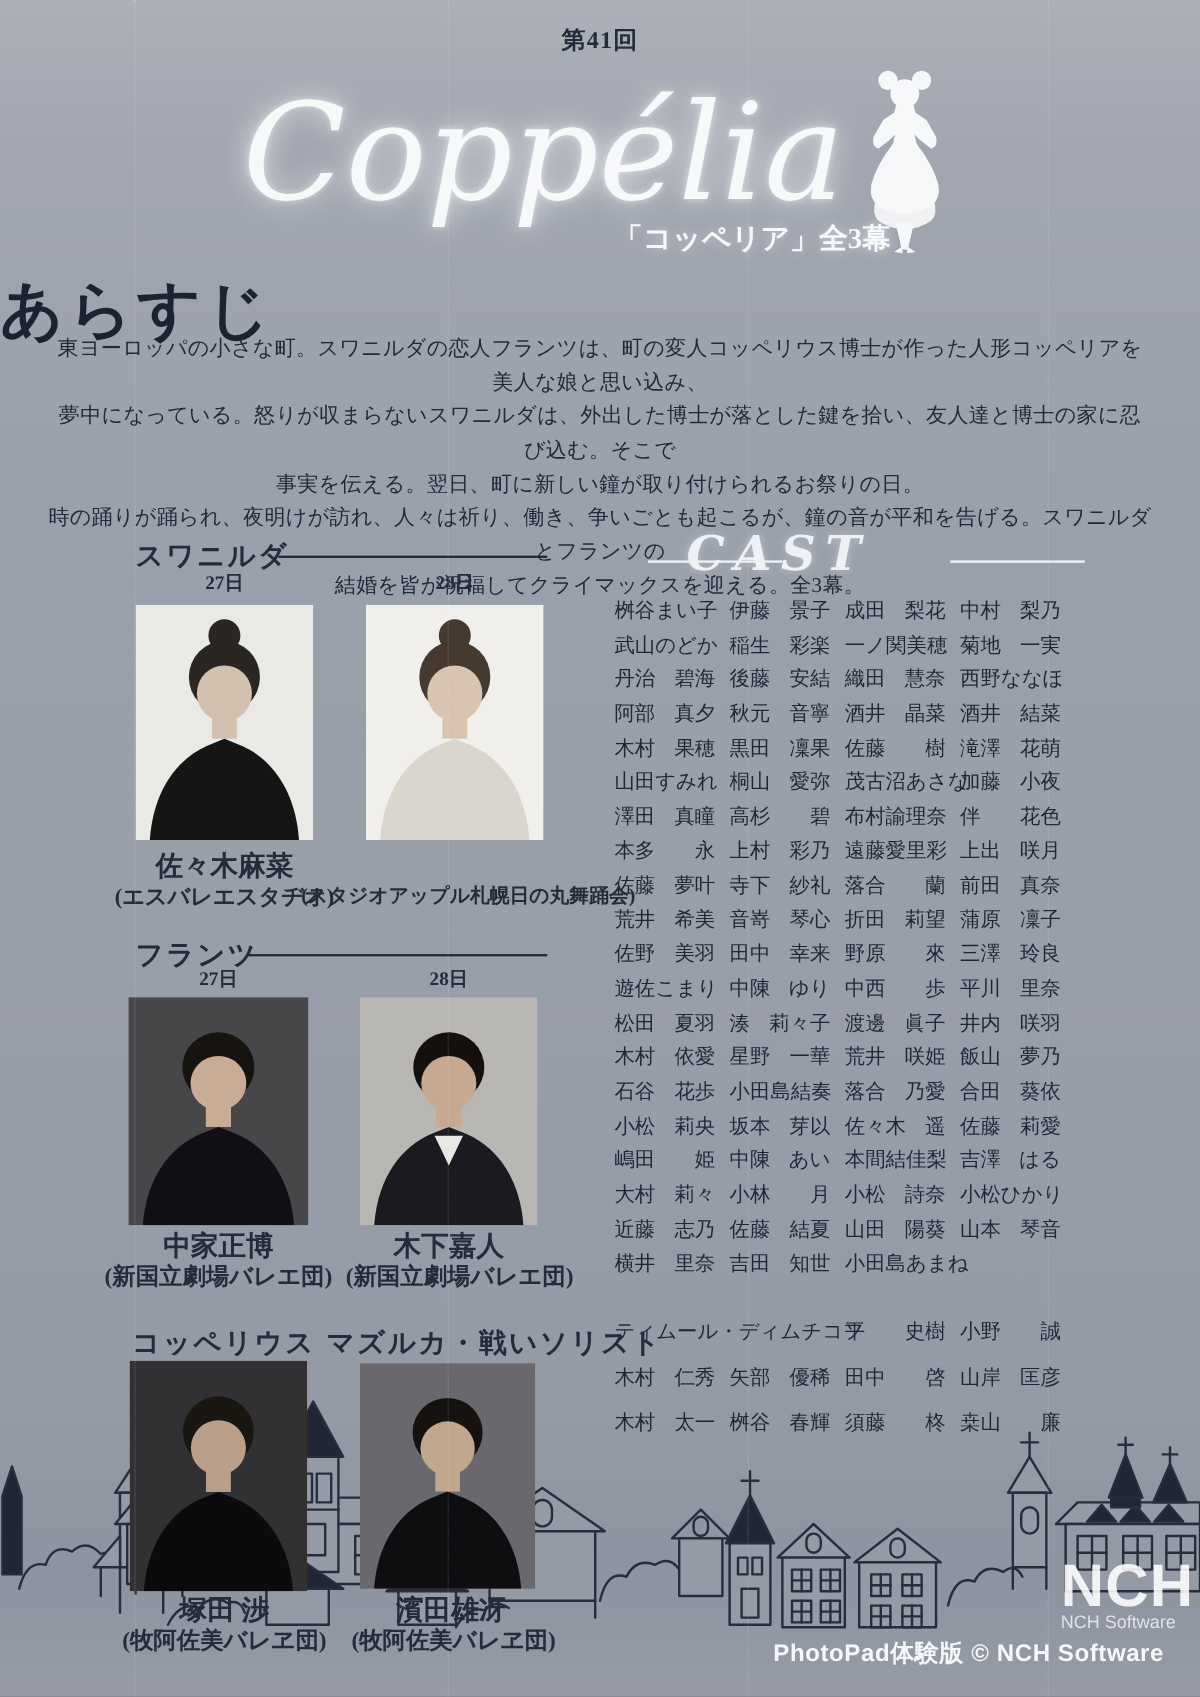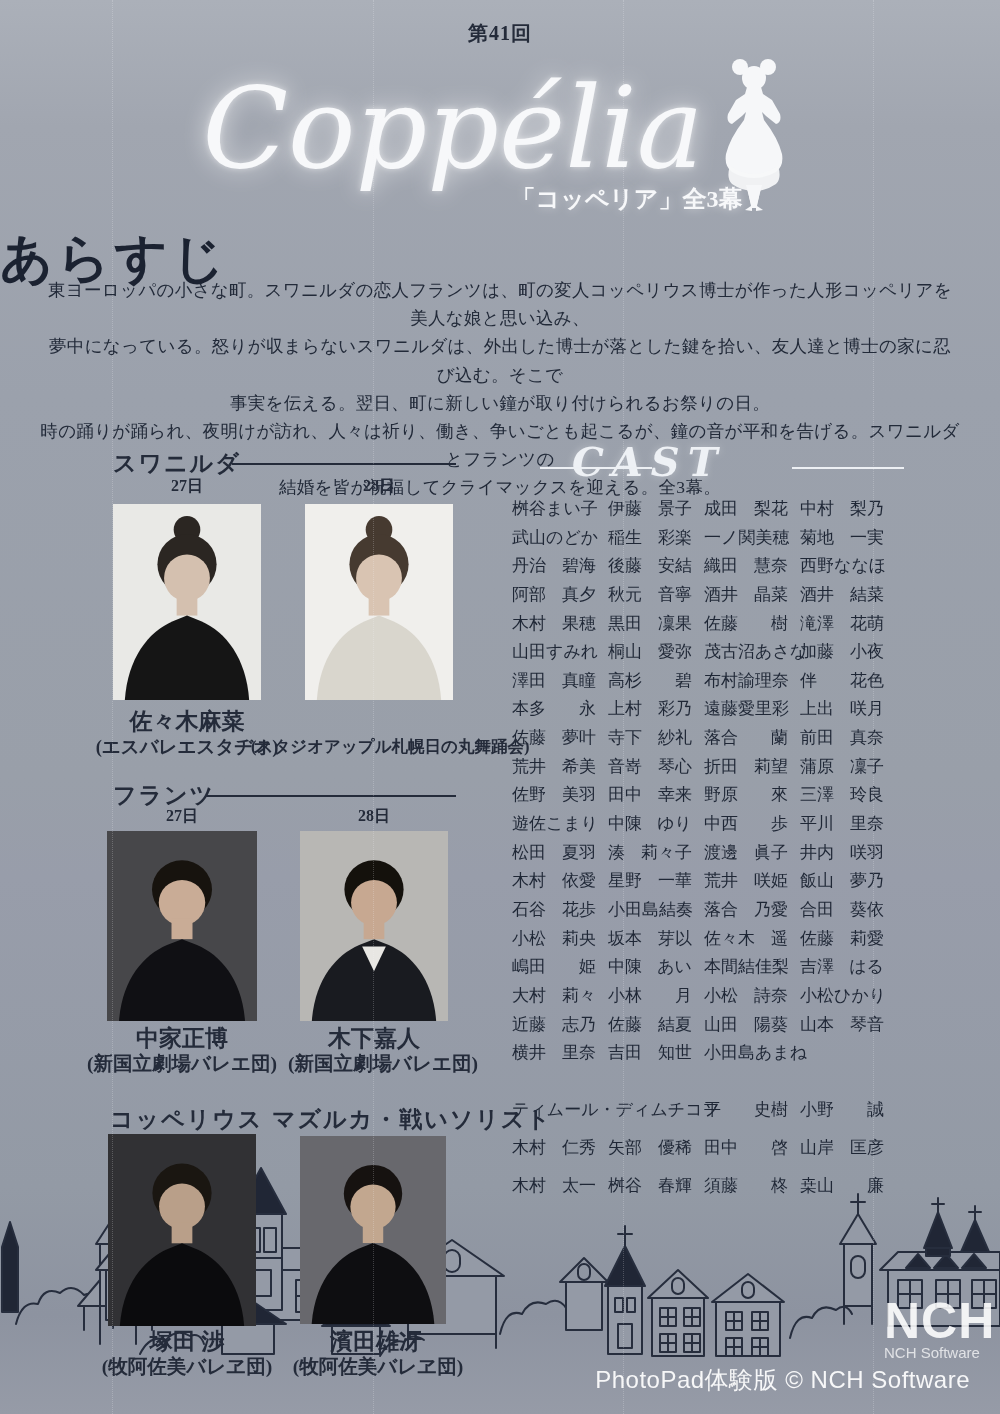--- a/index.html
+++ b/index.html
@@ -58,21 +58,21 @@
   .cast-grid{position:absolute;left:512px;display:grid;grid-template-columns:repeat(4,84px);column-gap:12px;z-index:2;}
   #cast-group-1{top:497px;grid-auto-rows:28.65px;}
   #cast-group-2{top:1098px;grid-auto-rows:38px;}
   .cast-cell{font-size:17px;font-weight:500;color:#1f2736;white-space:nowrap;overflow:visible;}
   .cast-cell.justified{display:flex;justify-content:space-between;}
   
   .skyline{position:absolute;left:0;top:1152px;width:1000px;height:210px;z-index:1;}
   
   .nch-logo{position:absolute;left:884px;top:1292px;font-family:"Liberation Sans",sans-serif;font-size:50px;font-weight:800;letter-spacing:1px;color:rgba(255,255,255,.88);z-index:4;}
   .nch-caption{position:absolute;left:884px;top:1344px;font-family:"Liberation Sans",sans-serif;font-size:15px;color:rgba(255,255,255,.72);z-index:4;}
-  .watermark{position:absolute;right:30px;top:1364px;font-family:"Liberation Sans",sans-serif;font-size:24px;font-weight:400;color:rgba(255,255,255,.92);z-index:5;letter-spacing:.5px;}
+  .watermark{position:absolute;right:30px;top:1364px;font-family:"Liberation Sans",sans-serif;font-size:20px;font-weight:700;color:rgba(255,255,255,.92);z-index:5;letter-spacing:.5px;}
 </style>
 </head>
 <body>
 
 <div class="page">
 
   <div class="fold" style="left:112px"></div>
   <div class="fold" style="left:373px"></div>
   <div class="fold" style="left:623px"></div>
   <div class="fold" style="left:873px"></div>

